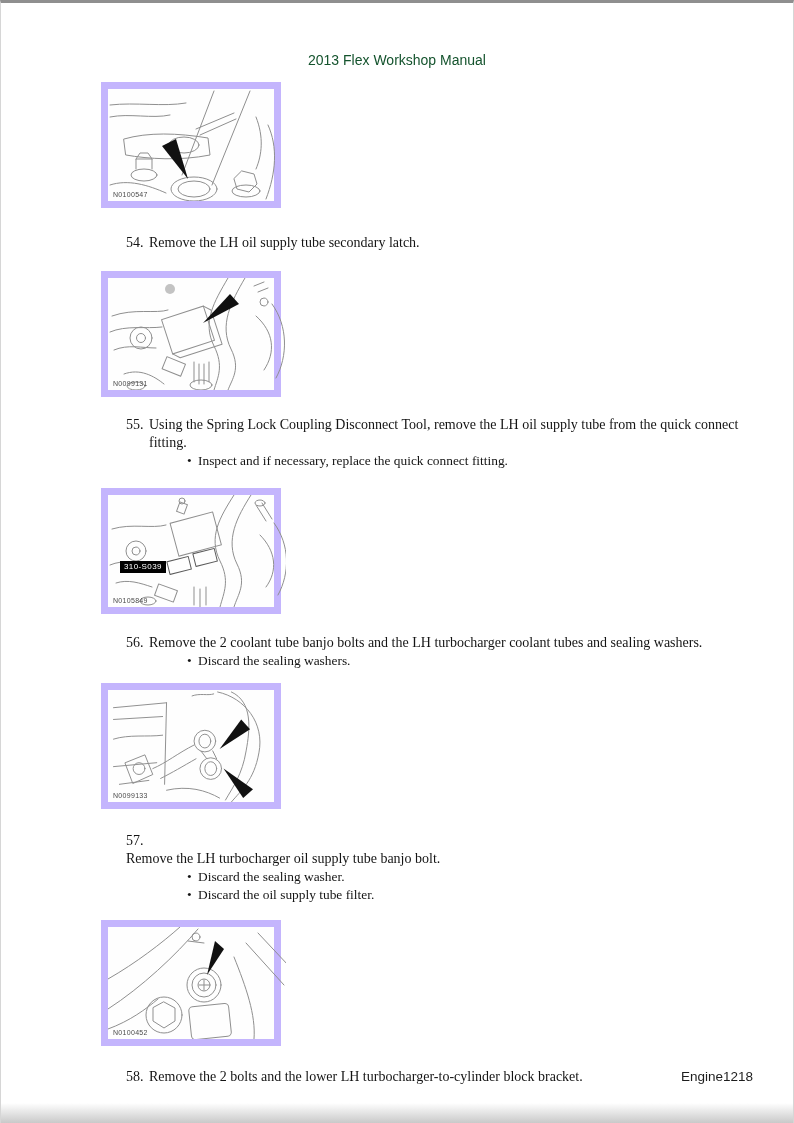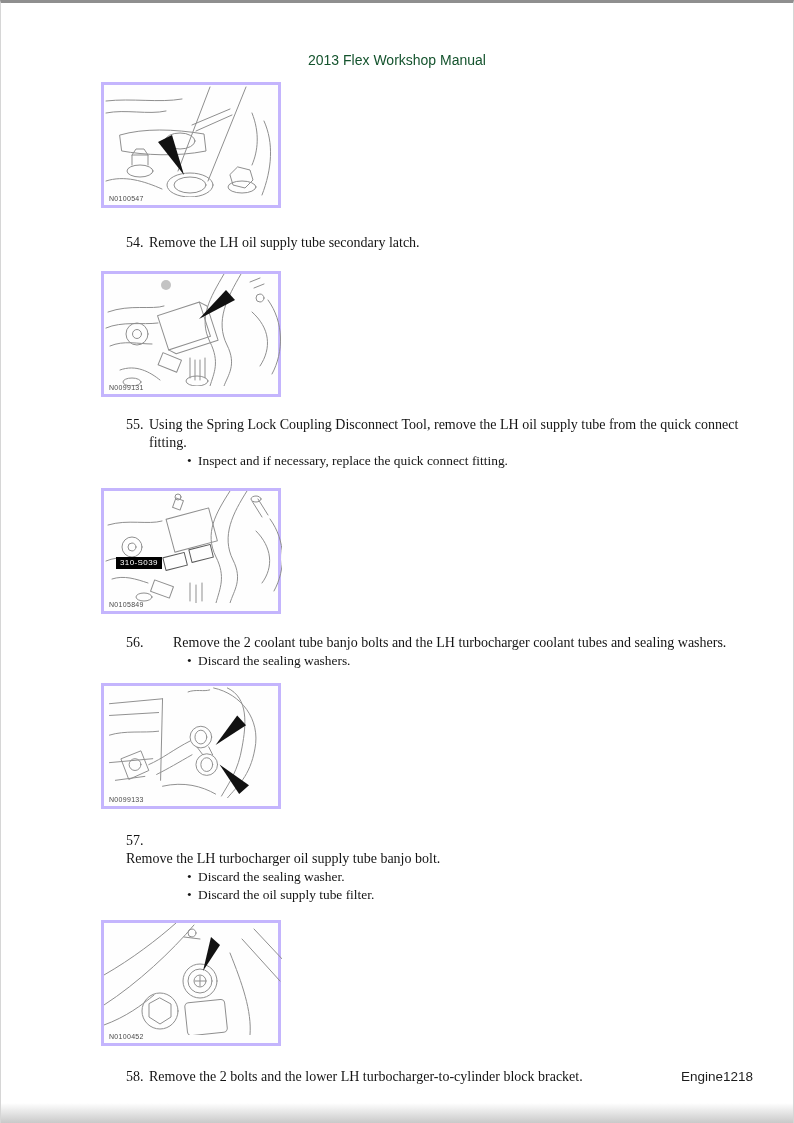--- a/index.html
+++ b/index.html
@@ -12,21 +12,21 @@
   }
   .page-bottom-strip{
     position:absolute;left:0;right:0;bottom:0;height:20px;
     background:linear-gradient(#ffffff, #c9c9c9);
   }
   .header{padding-top:48px;text-align:center;}
   .header-title{font:14px "Liberation Sans", sans-serif;color:#14532d;}
 
   .fig{
     position:relative;margin-left:100px;width:180px;height:126px;
-    border:3px solid #c4b5fd;background:#fefefe;box-sizing:border-box;
+    border:7px solid #c4b5fd;background:#fefefe;box-sizing:border-box;
   }
   .fig svg{position:absolute;left:0;top:0;width:178px;height:112px;}
   .fig-id{
     position:absolute;left:5px;bottom:3px;
     font:7px "Liberation Sans", sans-serif;color:#4a4a4a;letter-spacing:.3px;
   }
   .fig-label{
     position:absolute;left:12px;top:66px;background:#000;color:#fff;
     font:8px/12px "Liberation Sans", sans-serif;padding:0 4px;letter-spacing:.4px;
   }
@@ -35,21 +35,21 @@
   .step .num{flex:none;width:23px;}
   .step .txt{flex:1;}
   .bullet{display:flex;margin-left:186px;width:540px;font-size:13.4px;line-height:18px;}
   .bullet .dot{flex:none;width:11px;}
 
   .mt-fig1{margin-top:13px;}
   .mt-step54{margin-top:26px;}
   .mt-fig2{margin-top:19px;}
   .mt-step55{margin-top:19px;justify-content:center;}
   .mt-fig3{margin-top:18px;}
-  .mt-step56{margin-top:20px;gap:24px;}
+  .mt-step56{margin-top:20px;}
   .mt-fig4{margin-top:13px;}
   .mt-step57{margin-top:23px;flex-direction:column;}
   .mt-fig5{margin-top:16px;}
   .mt-step58{margin-top:22px;}
 
   .footer{
     position:absolute;left:97px;right:40px;top:1066px;
     display:flex;justify-content:flex-end;
     font:13.5px "Liberation Sans", sans-serif;color:#1d1d1d;
   }

